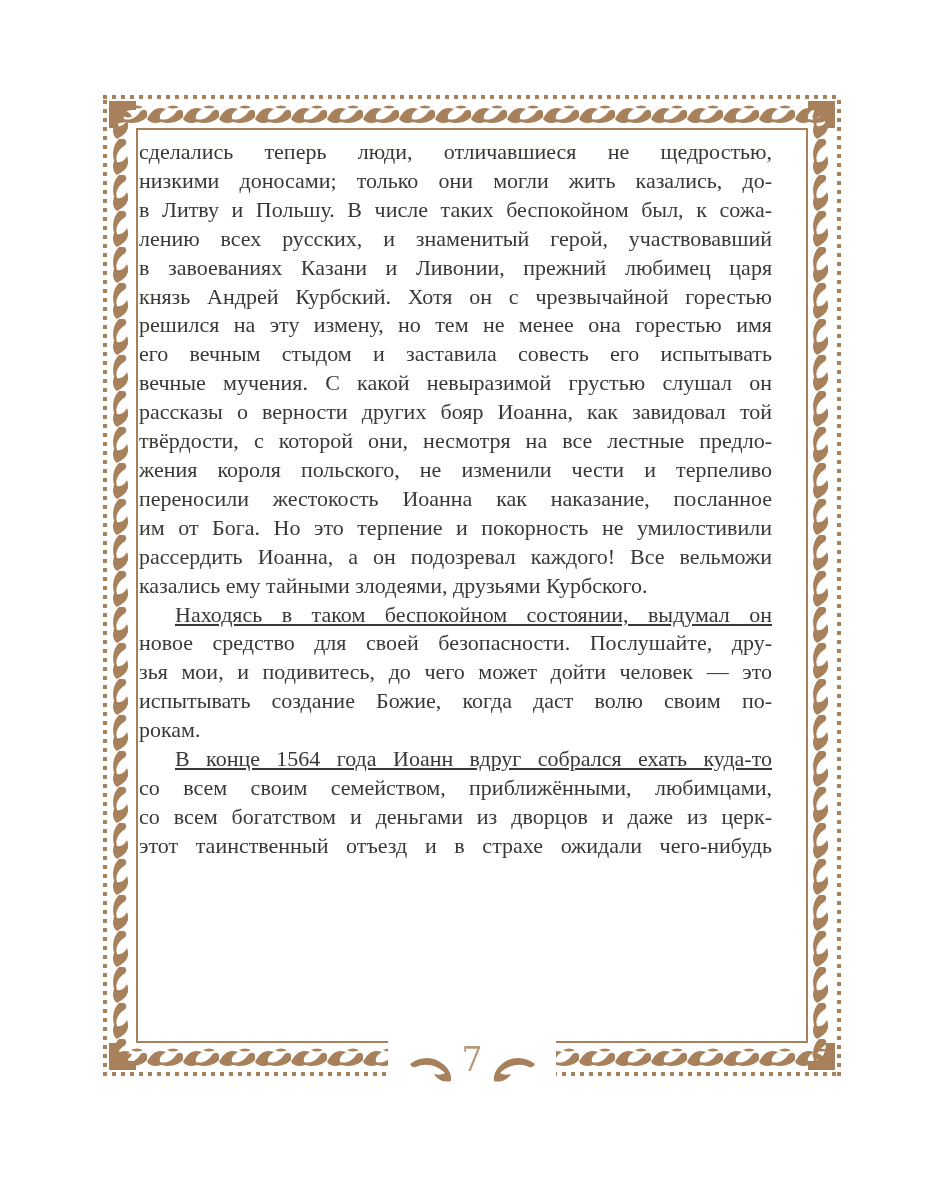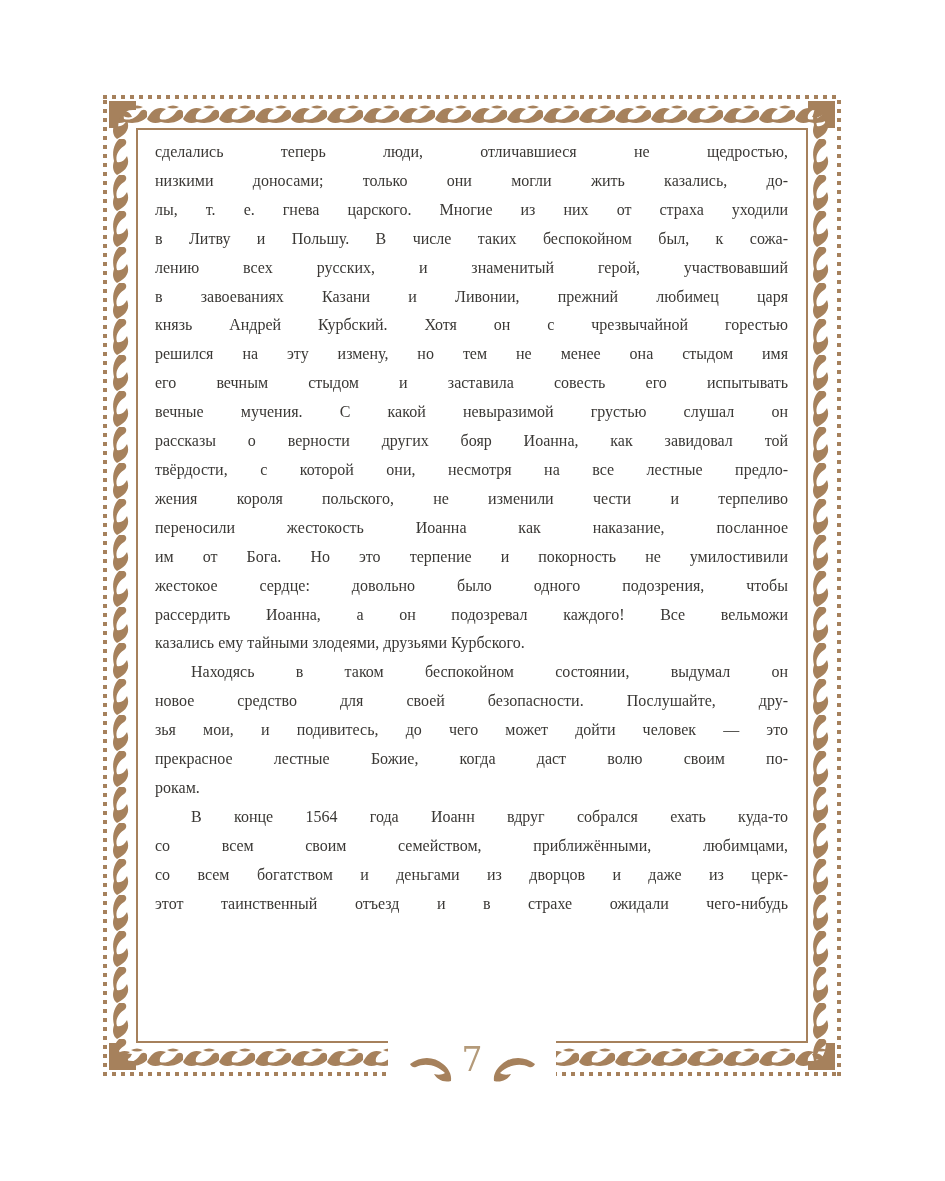--- a/index.html
+++ b/index.html
@@ -48,26 +48,26 @@
   .pagenum{
     font-family:"DejaVu Serif","Liberation Serif",serif;
     font-size:33px;line-height:1;color:var(--pn);
     padding:0 2px 10px 2px;
   }
   .flourish{width:44px;height:30px;margin-bottom:2px;}
   .flourish svg{display:block;width:100%;height:100%;}
   .flourish-right{transform:scaleX(-1);}
   
   .text{
-    position:absolute;left:155px;top:138px;width:633px;
-    font-size:16px;line-height:28.9px;color:var(--txt);
+    position:absolute;left:139px;top:138px;width:633px;
+    font-size:22px;line-height:28.9px;color:var(--txt);
   }
   .ln{min-height:28.9px;}
   .j{text-align:justify;text-align-last:justify;}
-  .ind{text-indent:36px;}
+  .ind{text-indent:36px;text-decoration:underline;}
   .defs-holder{position:absolute;width:0;height:0;overflow:hidden;}
 </style>
 </head>
 <body>
 
 <div class="page">
 
   <svg class="defs-holder" aria-hidden="true">
     <defs>
       <pattern id="vineH" width="36" height="22" patternUnits="userSpaceOnUse">
@@ -144,43 +144,41 @@
           </svg>
       </span>
     </div>
   </div>
 
   <div class="text">
 
     <div>
       <div class="ln j">сделались теперь люди, отличавшиеся не щедростью,</div>
       <div class="ln j">низкими доносами; только они могли жить казались, до-</div>
-      <div class="ln j">лы, т. е. гнева царского. Многие из них от страха уходили</div>
       <div class="ln j">в Литву и Польшу. В числе таких беспокойном был, к сожа-</div>
       <div class="ln j">лению всех русских, и знаменитый герой, участвовавший</div>
       <div class="ln j">в завоеваниях Казани и Ливонии, прежний любимец царя</div>
       <div class="ln j">князь Андрей Курбский. Хотя он с чрезвычайной горестью</div>
-      <div class="ln j">решился на эту измену, но тем не менее она стыдом имя</div>
+      <div class="ln j">решился на эту измену, но тем не менее она горестью имя</div>
       <div class="ln j">его вечным стыдом и заставила совесть его испытывать</div>
       <div class="ln j">вечные мучения. С какой невыразимой грустью слушал он</div>
       <div class="ln j">рассказы о верности других бояр Иоанна, как завидовал той</div>
       <div class="ln j">твёрдости, с которой они, несмотря на все лестные предло-</div>
       <div class="ln j">жения короля польского, не изменили чести и терпеливо</div>
       <div class="ln j">переносили жестокость Иоанна как наказание, посланное</div>
       <div class="ln j">им от Бога. Но это терпение и покорность не умилостивили</div>
-      <div class="ln j">жестокое сердце: довольно было одного подозрения, чтобы</div>
       <div class="ln j">рассердить Иоанна, а он подозревал каждого! Все вельможи</div>
       <div class="ln">казались ему тайными злодеями, друзьями Курбского.</div>
     </div>
 
     <div>
       <div class="ln j ind">Находясь в таком беспокойном состоянии, выдумал он</div>
       <div class="ln j">новое средство для своей безопасности. Послушайте, дру-</div>
       <div class="ln j">зья мои, и подивитесь, до чего может дойти человек — это</div>
-      <div class="ln j">прекрасное лестные Божие, когда даст волю своим по-</div>
+      <div class="ln j">испытывать создание Божие, когда даст волю своим по-</div>
       <div class="ln">рокам.</div>
     </div>
 
     <div>
       <div class="ln j ind">В конце 1564 года Иоанн вдруг собрался ехать куда-то</div>
       <div class="ln j">со всем своим семейством, приближёнными, любимцами,</div>
       <div class="ln j">со всем богатством и деньгами из дворцов и даже из церк-</div>
       <div class="ln j">этот таинственный отъезд и в страхе ожидали чего-нибудь</div>
     </div>
 

